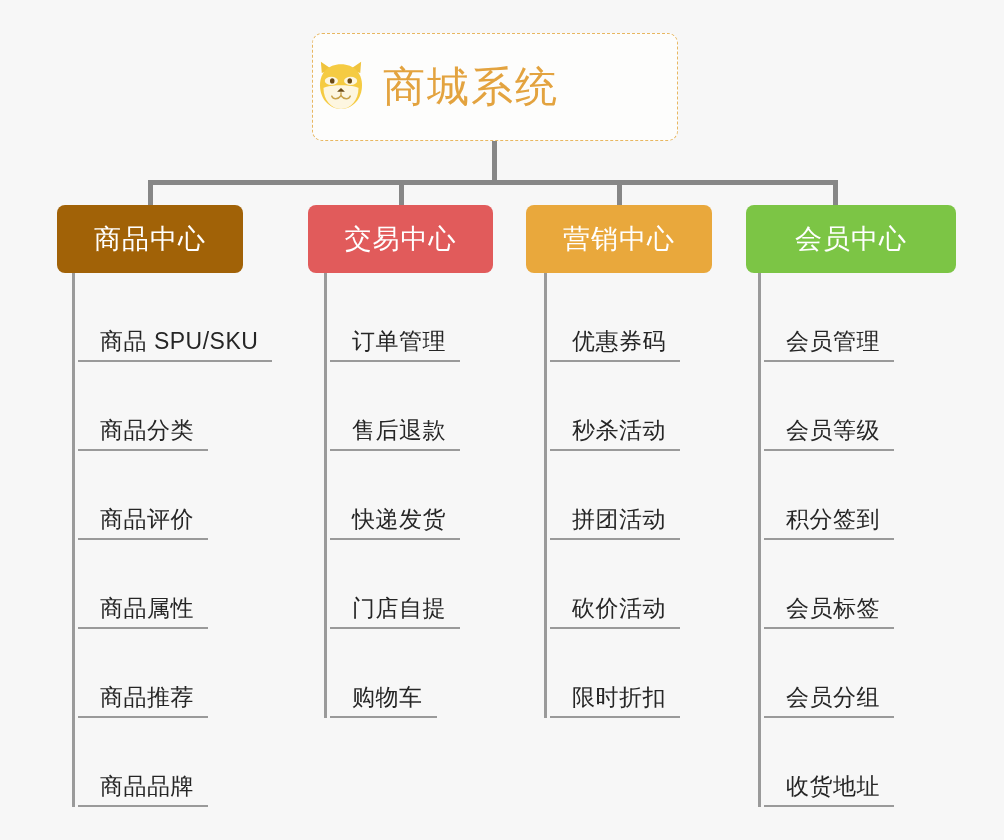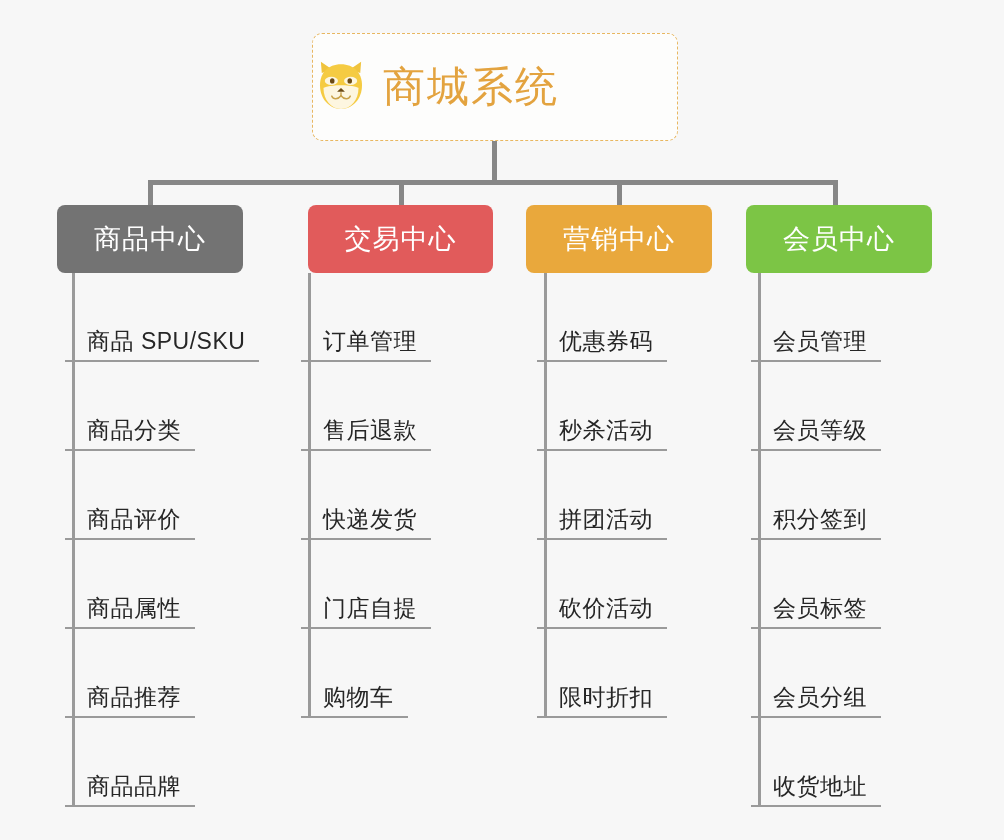--- a/index.html
+++ b/index.html
@@ -93,33 +93,33 @@
     align-items: center;
     justify-content: center;
     color: #ffffff;
     font-size: 27px;
     letter-spacing: 1px;
     box-sizing: border-box;
   }
   .col-1 .cat-header { width: 186px; }
   .col-2 .cat-header { width: 185px; justify-content: center; }
   .col-3 .cat-header { width: 186px; }
-  .col-4 .cat-header { width: 186px; }
+  .col-4 .cat-header { width: 210px; }
 
   
   .leaf-list {
     position: relative;
     margin-top: 0;
-    padding-left: 7px;
+    padding-left: 20px;
     border-left: 3px solid #9a9a9a;
     width: 220px;
     box-sizing: border-box;
   }
   .col-1 .leaf-list { margin-left: 15px; }
-  .col-2 .leaf-list { }
+  .col-2 .leaf-list { margin-left: 16px; }
   .col-3 .leaf-list { margin-left: 18px; }
   .col-4 .leaf-list { margin-left: 12px; text-align: center; }
 
   .leaf {
     height: 89px;
     position: relative;
     display: flex;
     align-items: flex-end;
     margin-left: -17px;
     padding-left: 17px;
@@ -170,21 +170,21 @@
   </div>
 
   <div class="conn conn-stem"></div>
   <div class="conn conn-bus"></div>
   <div class="conn conn-drop d1"></div>
   <div class="conn conn-drop d2"></div>
   <div class="conn conn-drop d3"></div>
   <div class="conn conn-drop d4"></div>
 
   <div class="column col-1">
-    <div class="cat-header" style="background:#737373">
+    <div class="cat-header" style="background:#a16207">
       <span>商品中心</span>
     </div>
     <div class="leaf-list">
       <div class="leaf">
           <span class="leaf-label">商品 SPU/SKU</span>
         </div>
       <div class="leaf">
           <span class="leaf-label">商品分类</span>
         </div>
       <div class="leaf">

